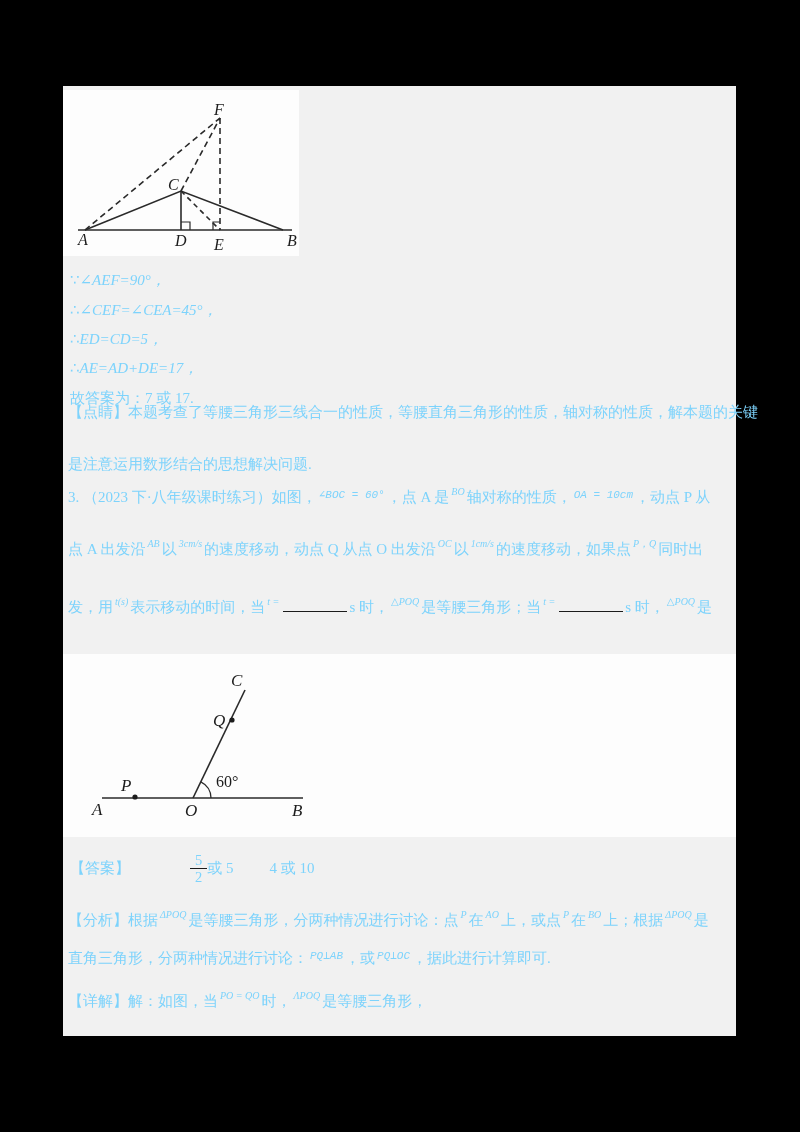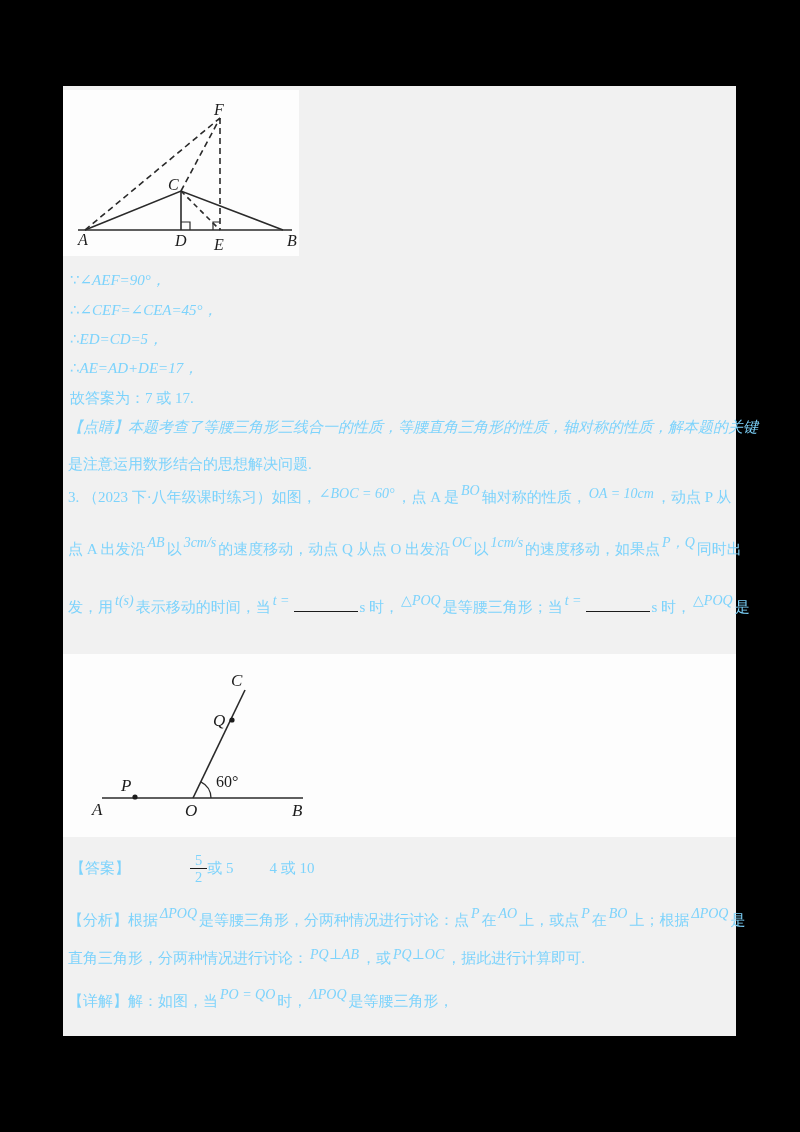--- a/index.html
+++ b/index.html
@@ -10,22 +10,22 @@
     color:#1c1c1c;
   }
   .paper{position:absolute;left:63px;top:86px;width:673px;height:950px;background:#f1f1f1;}
   .figbox{position:absolute;background:#fdfdfd;}
   #fig1{left:63px;top:90px;width:236px;height:166px;}
   #fig2{left:63px;top:654px;width:673px;height:183px;}
   .line{position:absolute;font-size:15px;line-height:19px;white-space:nowrap;color:#7dd3fc;}
   .mathline{font-style:italic;}
   .sym{font-style:normal;}
   .mi{font-family:"Liberation Serif","DejaVu Serif",serif;font-style:italic;padding:0 2px;}
-  .sup{position:relative;top:-7px;font-size:14px;}
-  .sup2{position:relative;top:-4px;font-size:14px;}
+  .sup{position:relative;top:-7px;font-size:10px;}
+  .sup2{position:relative;top:-4px;font-size:11px;font-family:Liberation Mono, monospace;}
   .blank{display:inline-block;width:64px;height:13px;border-bottom:1.4px solid #1c1c1c;margin:0 2px;}
   .frac{display:inline-block;text-align:center;vertical-align:-9px;line-height:14px;font-size:14.5px;}
   .frac .num{display:block;border-bottom:1.2px solid #1c1c1c;padding:0 5px 1px;}
   .frac .den{display:block;padding-top:1px;}
   svg text{font-family:"Liberation Serif","DejaVu Serif",serif;font-style:italic;fill:#1c1c1c;}
   svg .deg{font-style:normal;}
 </style>
 </head>
 <body>
 
@@ -52,21 +52,21 @@
     <text x="224" y="156" font-size="16">B</text>
   </svg>
 </div>
 
 <div class="line mathline" style="left:70px;top:271px;"><span class="sym">∵</span><span>∠AEF=90°，</span></div>
 <div class="line mathline" style="left:70px;top:301px;"><span class="sym">∴</span><span>∠CEF=∠CEA=45°，</span></div>
 <div class="line mathline" style="left:70px;top:330px;"><span class="sym">∴</span><span>ED=CD=5，</span></div>
 <div class="line mathline" style="left:70px;top:359px;"><span class="sym">∴</span><span>AE=AD+DE=17，</span></div>
 <div class="line" style="left:70px;top:389px;text-align:center;">故答案为：7 或 17.</div>
 
-<div class="line" style="left:68px;top:418px;font-style:italic;">【点睛】本题考查了等腰三角形三线合一的性质，等腰直角三角形的性质，轴对称的性质，解本题的关键</div>
+<div class="line" style="left:68px;top:403px;">【点睛】本题考查了等腰三角形三线合一的性质，等腰直角三角形的性质，轴对称的性质，解本题的关键</div>
 <div class="line" style="left:68px;top:455px;font-family:Liberation Serif, serif;">是注意运用数形结合的思想解决问题.</div>
 
 <div class="line" style="left:68px;top:488px;">
   <span>3. （2023 下·八年级课时练习）如图，</span><span class="mi sup2">∠BOC = 60°</span><span>，点 A 是</span><span class="mi sup">BO</span><span>轴对称的性质，</span><span class="mi sup2">OA = 10cm</span><span>，动点 P 从</span>
 </div>
 <div class="line" style="left:68px;top:540px;text-align:right;">
   <span>点 A 出发沿</span><span class="mi sup">AB</span><span>以</span><span class="mi sup">3cm/s</span><span>的速度移动，动点 Q 从点 O 出发沿</span><span class="mi sup">OC</span><span>以</span><span class="mi sup">1cm/s</span><span>的速度移动，如果点</span><span class="mi sup">P，Q</span><span>同时出</span>
 </div>
 <div class="line" style="left:68px;top:598px;">
   <span>发，用</span><span class="mi sup">t(s)</span><span>表示移动的时间，当</span><span class="mi sup">t =</span><span class="blank"></span><span>s 时，</span><span class="mi sup">△POQ</span><span>是等腰三角形；当</span><span class="mi sup">t =</span><span class="blank"></span><span>s 时，</span><span class="mi sup">△POQ</span><span>是</span>

